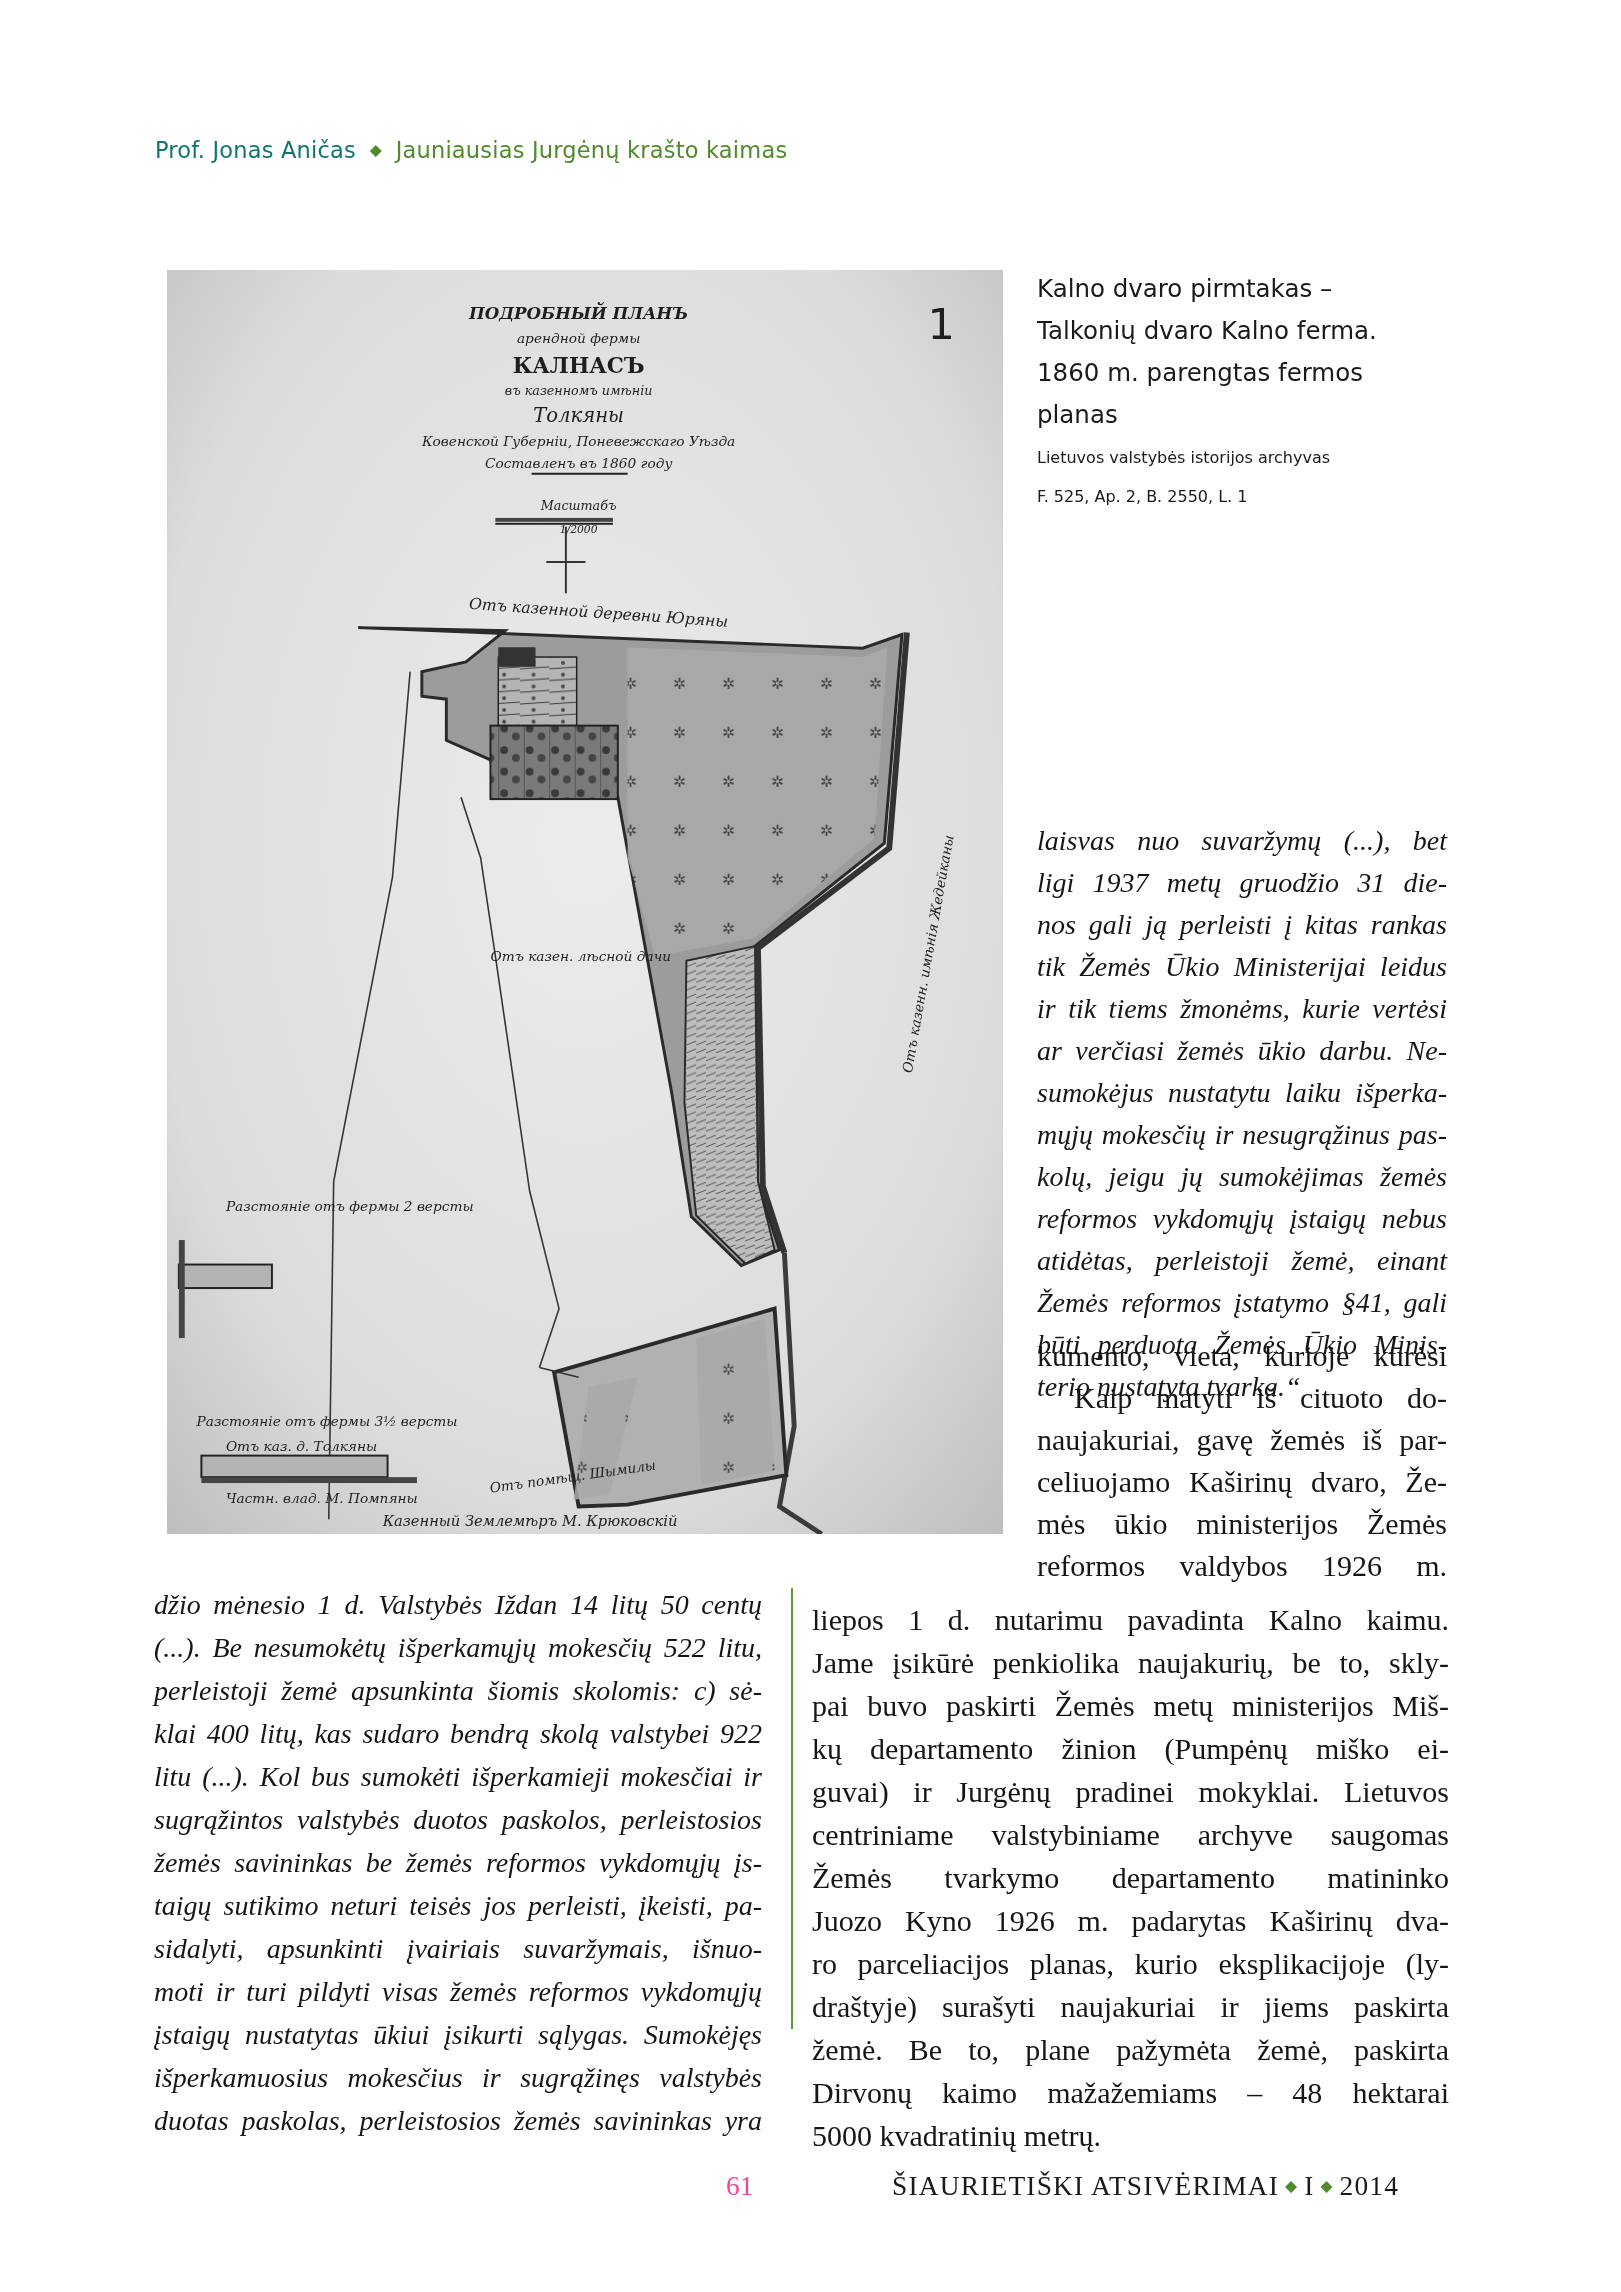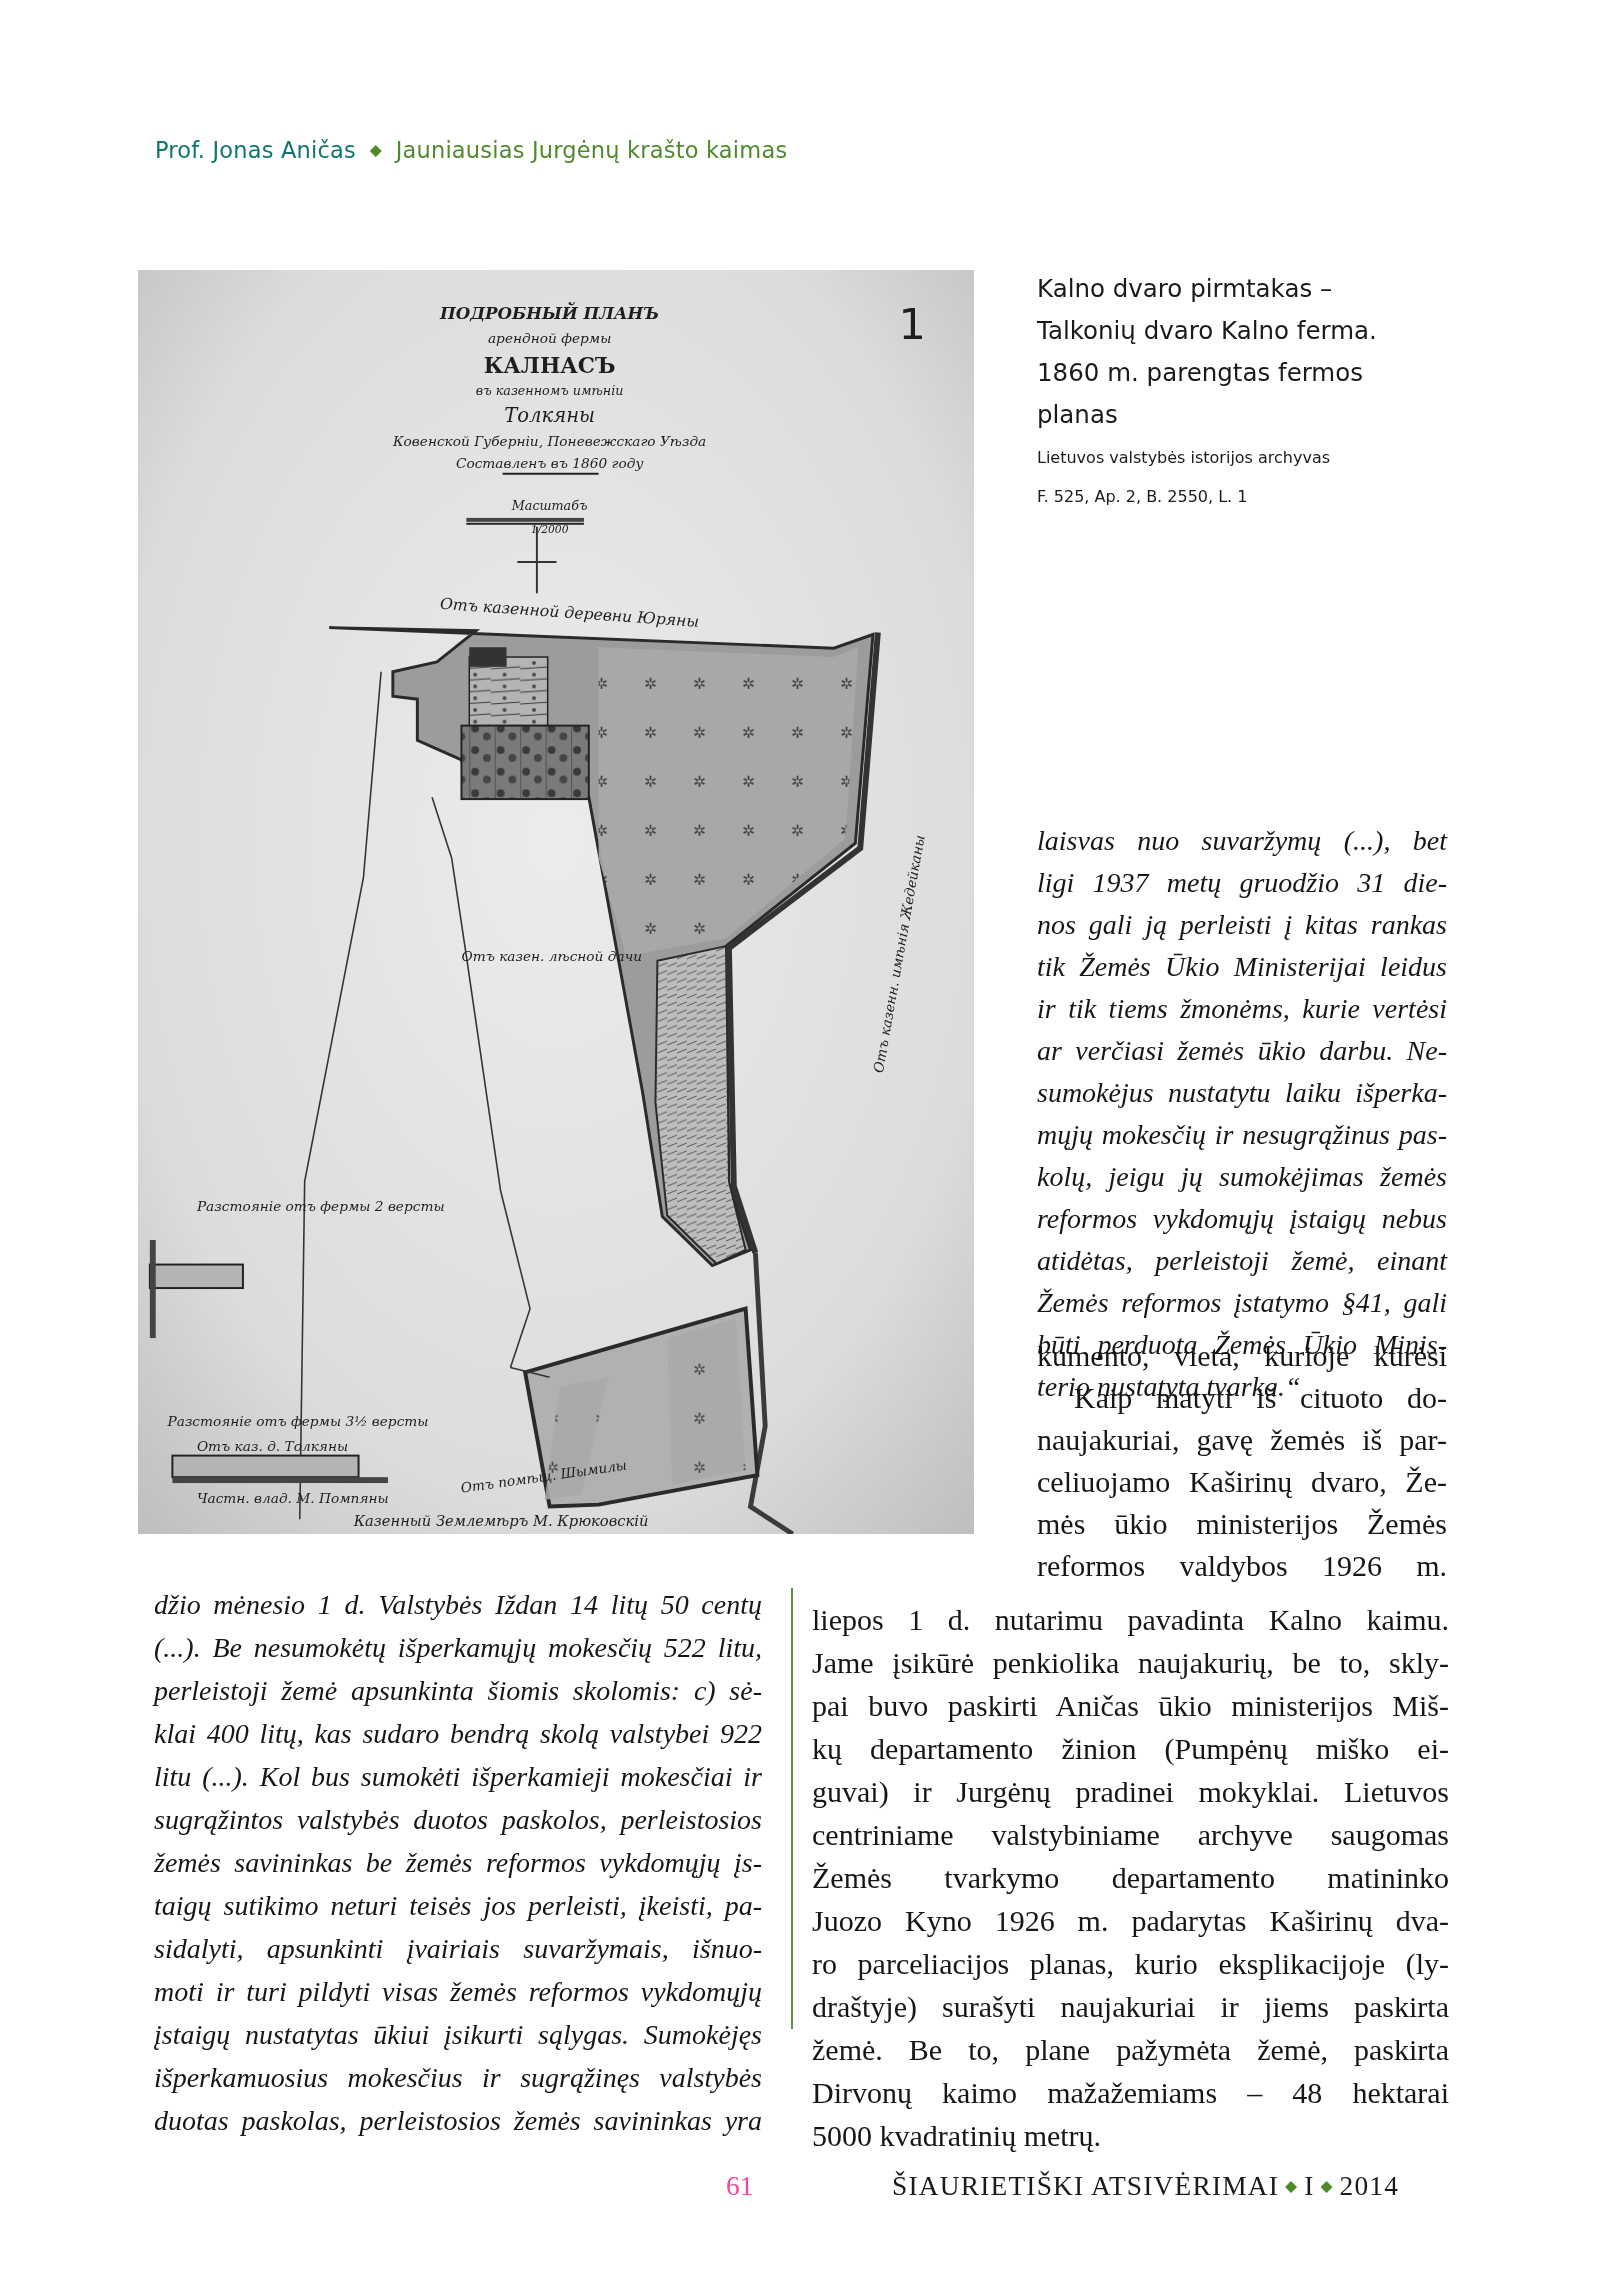--- a/index.html
+++ b/index.html
@@ -5,21 +5,21 @@
   html, body { margin: 0; padding: 0; background: #ffffff; }
   body { width: 1621px; height: 2293px; position: relative; overflow: hidden;
          font-family: "DejaVu Serif", serif; color: #1a1a1a; }
 
   .running-head { position: absolute; left: 155px; top: 137px; font-family: "DejaVu Sans", sans-serif;
                   font-size: 22.5px; letter-spacing: 0.2px; white-space: nowrap; }
   .running-head .author { color: #0f766e; }
   .running-head .diamond { color: #4f8a2b; font-size: 15.7px; margin: 0 13.7px; position: relative; top: -2.9px; }
   .running-head .title { color: #4f8a2b; }
 
-  .figure { position: absolute; left: 138px; top: 270px; width: 836px; height: 1264px;
+  .figure { position: absolute; left: 167px; top: 270px; width: 836px; height: 1264px;
             background: #7dd3fc; overflow: hidden; }
   .figure svg { display: block; }
 
   .caption { position: absolute; left: 1037px; top: 268px; width: 412px;
              font-family: "DejaVu Sans", sans-serif; color: #1a1a1a; }
   .caption .main { font-size: 24.5px; line-height: 42px; }
   .caption .source { font-size: 16px; line-height: 39px; margin-top: 2px; }
 
   .col-text { position: absolute; font-family: "Liberation Serif", serif; color: #161616; }
   .italic { font-style: italic; }
@@ -193,21 +193,21 @@
   <span class="line">įstaigų nustatytas ūkiui įsikurti sąlygas. Sumokėjęs</span>
   <span class="line">išperkamuosius mokesčius ir sugrąžinęs valstybės</span>
   <span class="line">duotas paskolas, perleistosios žemės savininkas yra</span>
 </div>
 
 <div class="divider"></div>
 
 <div class="col-text body-right-bottom">
   <span class="line">liepos 1 d. nutarimu pavadinta Kalno kaimu.</span>
   <span class="line">Jame įsikūrė penkiolika naujakurių, be to, skly-</span>
-  <span class="line">pai buvo paskirti Aničas ūkio ministerijos Miš-</span>
+  <span class="line">pai buvo paskirti Žemės metų ministerijos Miš-</span>
   <span class="line">kų departamento žinion (Pumpėnų miško ei-</span>
   <span class="line">guvai) ir Jurgėnų pradinei mokyklai. Lietuvos</span>
   <span class="line">centriniame valstybiniame archyve saugomas</span>
   <span class="line">Žemės tvarkymo departamento matininko</span>
   <span class="line">Juozo Kyno 1926 m. padarytas Kaširinų dva-</span>
   <span class="line">ro parceliacijos planas, kurio eksplikacijoje (ly-</span>
   <span class="line">draštyje) surašyti naujakuriai ir jiems paskirta</span>
   <span class="line">žemė. Be to, plane pažymėta žemė, paskirta</span>
   <span class="line">Dirvonų kaimo mažažemiams – 48 hektarai</span>
   <span class="line last">5000 kvadratinių metrų.</span>

